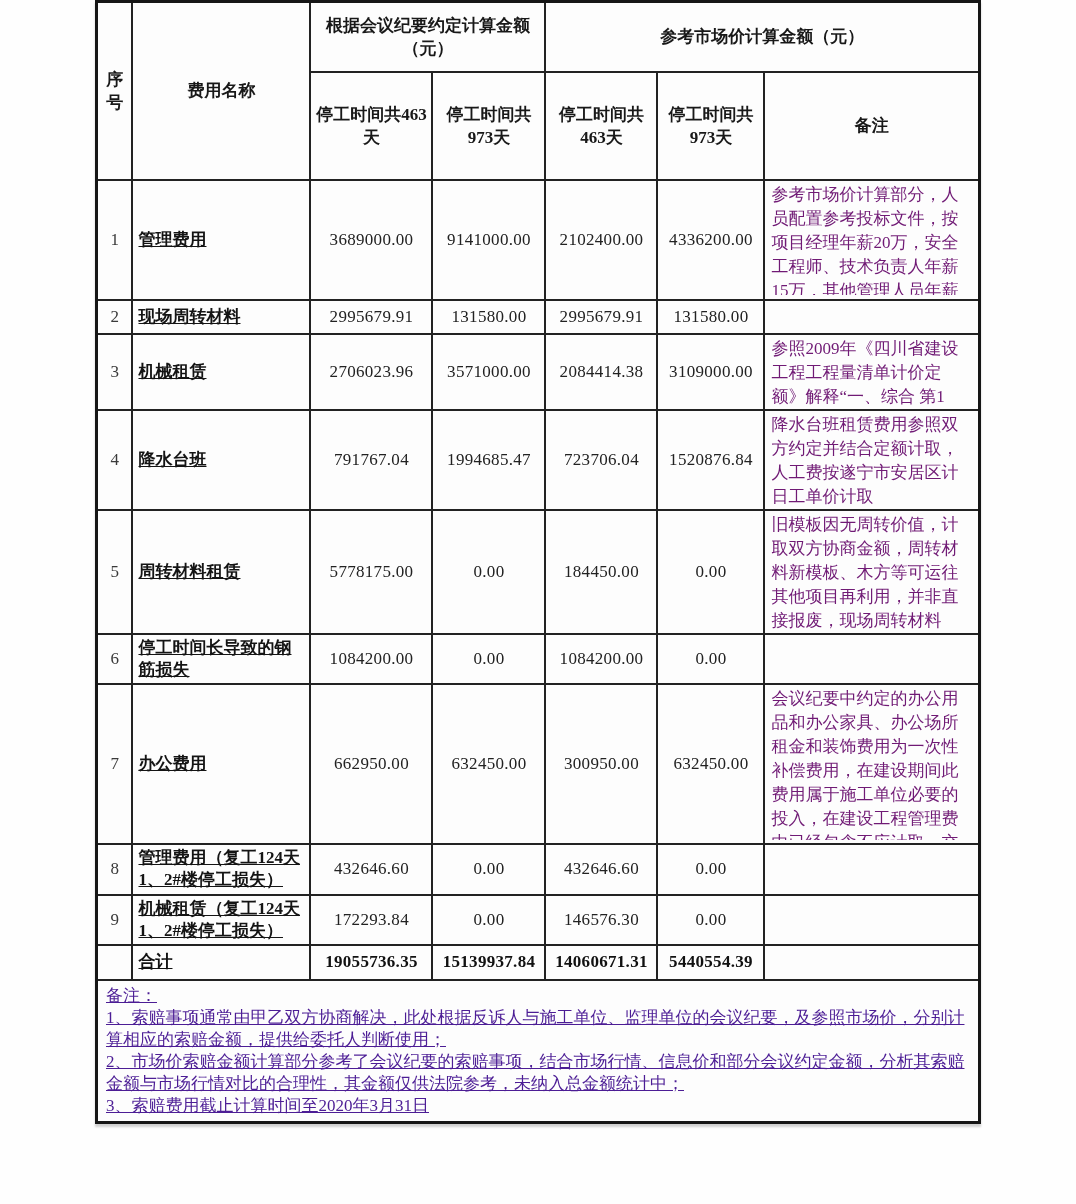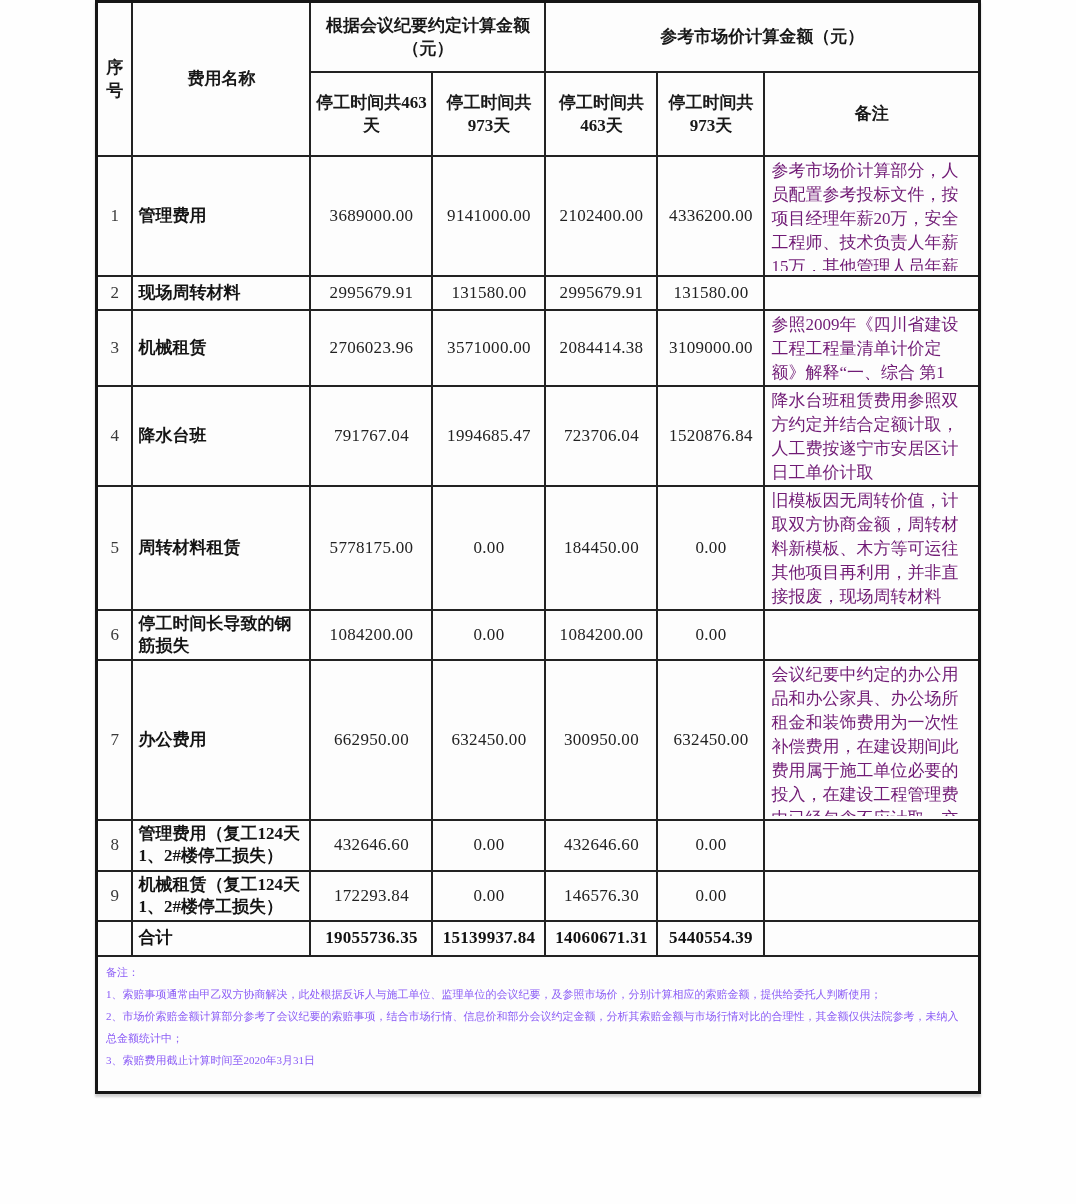--- a/index.html
+++ b/index.html
@@ -44,56 +44,58 @@
   }
   td { font-size:17px; vertical-align:middle; color:#222; }
   .preline { white-space:pre-line; }
   .seq-cell { text-align:center; color:#3a3a3a; padding:0; }
   .name-cell {
     font-weight:bold;
     text-align:left;
     padding:2px 5px;
     line-height:22px;
     color:#141414;
+    text-decoration:underline;
   }
   .num-cell { text-align:center; letter-spacing:0.3px; }
   .remark-cell { vertical-align:top; padding:0; }
   .clip {
     overflow:hidden;
     padding:2px 6px 0 6px;
     font-size:17px;
     line-height:24px;
     text-align:left;
     color:#701a75;
   }
   
   tr.h-group { height:70px; }
-  tr.h-sub   { height:84px;margin-left:42px; }
+  tr.h-sub   { height:108px;margin-left:42px; }
   tr.r1 { height:120px; }  tr.r1 .clip { height:114px; }
   tr.r2 { height:34px;  }
   tr.r3 { height:76px;  }  tr.r3 .clip { height:71px; }
   tr.r4 { height:89px;  }
   tr.r5 { height:104px; }
   tr.r6 { height:41px;  }
   tr.r7 { height:160px; }  tr.r7 .clip { height:155px; }
   tr.r8 { height:51px;  }
   tr.r9 { height:50px;  }
   tr.rt { height:35px;  }
   tr.rt td { font-weight:bold; color:#111; }
   tr.rnotes { height:137px; }
   .notes-cell {
     vertical-align:top;
     text-align:left;
     padding:4px 10px 4px 8px;
   }
   .notes-cell p {
     margin:0;
-    font-size:11px;
+    font-size:17px;
     line-height:22px;
-    color:#8b5cf6;
+    color:#4c1d95;
+    text-decoration:underline;
   }
 </style>
 </head>
 <body>
 
 <div class="page">
 
 
   <table class="claim">
     <colgroup>

